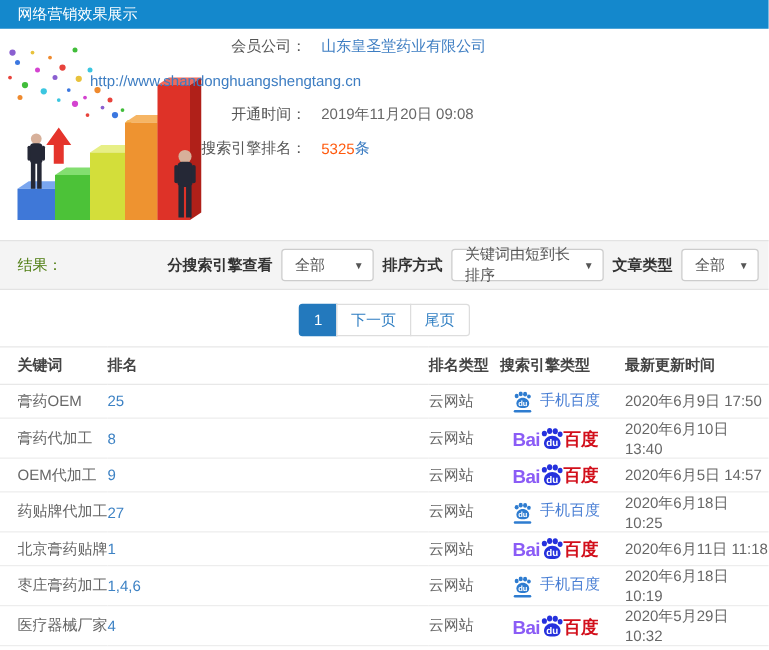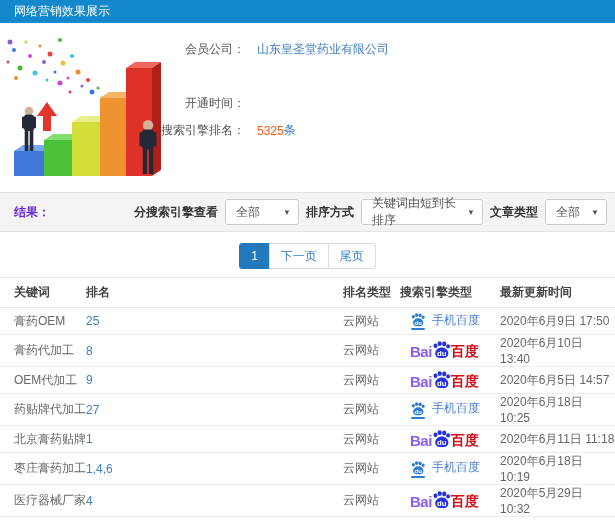--- a/index.html
+++ b/index.html
@@ -1,31 +1,31 @@
 <!DOCTYPE html>
 <html><head>
 <meta charset="utf-8">
 <style>
   html,body{margin:0;padding:0;width:615px;height:520px;overflow:hidden;background:#fff;
     font-family:"Liberation Sans","DejaVu Sans",sans-serif;font-size:12px;color:#333;}
   .topbar{height:23px;background:#1488cc;color:#fff;line-height:23px;padding-left:14px;font-size:12px;}
   
   .info-section{position:relative;height:169px;}
   .chart-illustration{position:absolute;left:0;top:5px;width:185px;height:158px;}
-  .info-rows{position:absolute;left:60px;top:13px;}
+  .info-rows{position:absolute;left:60px;top:1px;}
   .info-row{display:flex;align-items:center;height:27px;}
   .info-label{width:185px;text-align:right;color:#555;}
   .info-value{margin-left:12px;}
   .v-link{color:#3d7dc2;text-decoration:none;cursor:pointer;}
   .v-text{color:#666;}
   .v-hi{color:#ff5a0e;}
   
   .filter-bar{height:40px;background:#f4f4f4;border-top:1px solid #e3e3e3;border-bottom:1px solid #e3e3e3;
     display:flex;align-items:center;padding:0 8px 0 14px;box-sizing:border-box;}
-  .result-label{font-weight:bold;color:#6d28d9;}
+  .result-label{font-weight:normal;color:#4d7c0f;}
   .filter-controls{margin-left:auto;display:flex;align-items:center;gap:7px;}
   .f-label{font-weight:bold;color:#333;white-space:nowrap;}
   .select{height:26px;border:1px solid #ccc;border-radius:3px;background:#fff;color:#555;
     display:flex;align-items:center;padding:0 7px 0 10px;box-sizing:border-box;cursor:pointer;}
   .select .caret{margin-left:auto;padding-left:8px;font-size:8px;color:#555;}
   .sel-engine{width:74px;}
   .sel-sort{width:122px;}
   .sel-article{width:62px;}
   .submit-btn{height:27px;padding:0 13px;border:1px solid #ccc;border-radius:3px;background:#fafafa;
     color:#333;font-size:12px;font-family:inherit;cursor:pointer;}
@@ -128,23 +128,25 @@
       <use href="#person" transform="translate(29,123)"></use>
       <use href="#person" transform="translate(148,146) scale(1.22)"></use>
     </svg>
   </div>
   <div class="info-rows">
     <div class="info-row">
       <span class="info-label">会员公司：</span>
       <a class="info-value v-link">山东皇圣堂药业有限公司</a>
     </div>
     <div class="info-row">
+      <a class="info-value v-link">http://www.shandonghuangshengtang.cn</a>
     </div>
     <div class="info-row">
       <span class="info-label">开通时间：</span>
+      <span class="info-value v-text">2019年11月20日 09:08</span>
     </div>
     <div class="info-row">
       <span class="info-label">搜索引擎排名：</span>
       <span class="info-value v-hi">5325</span>
       <span class="v-link">条</span>
     </div>
   </div>
 </section>
 
 <section class="filter-bar">

